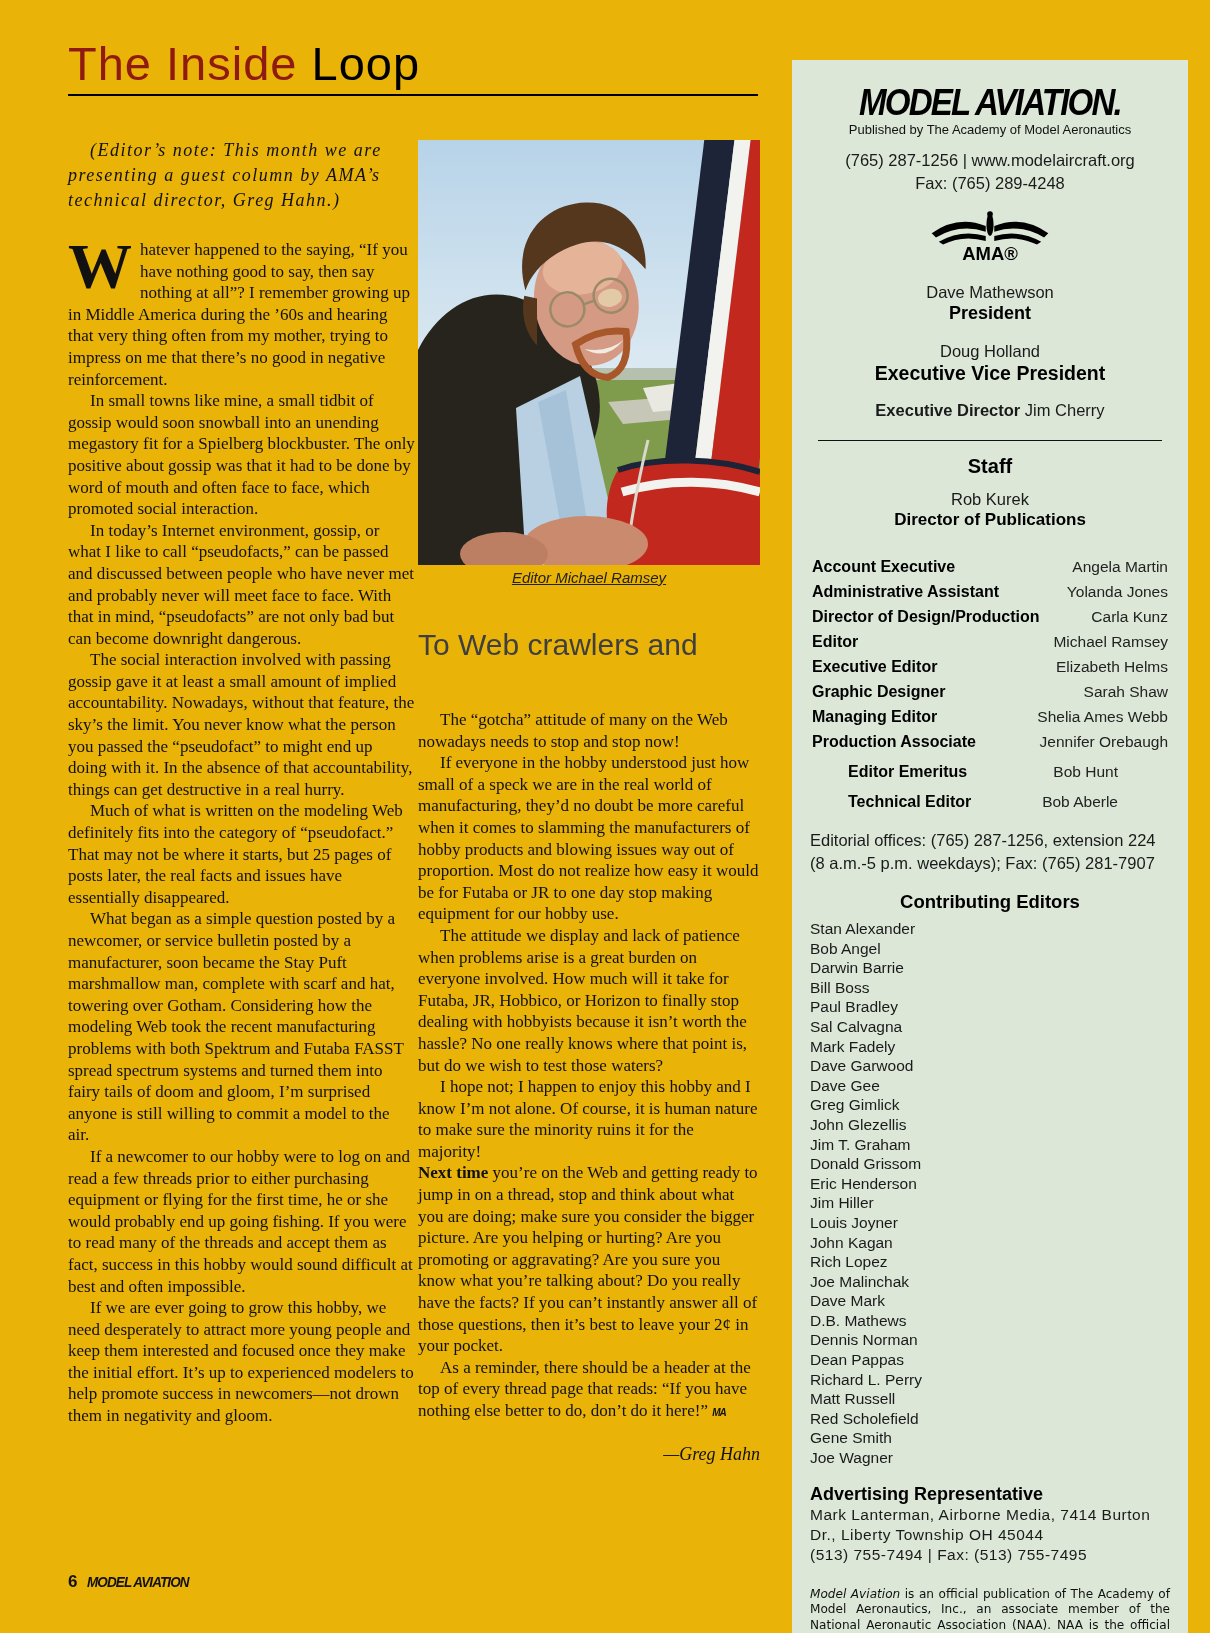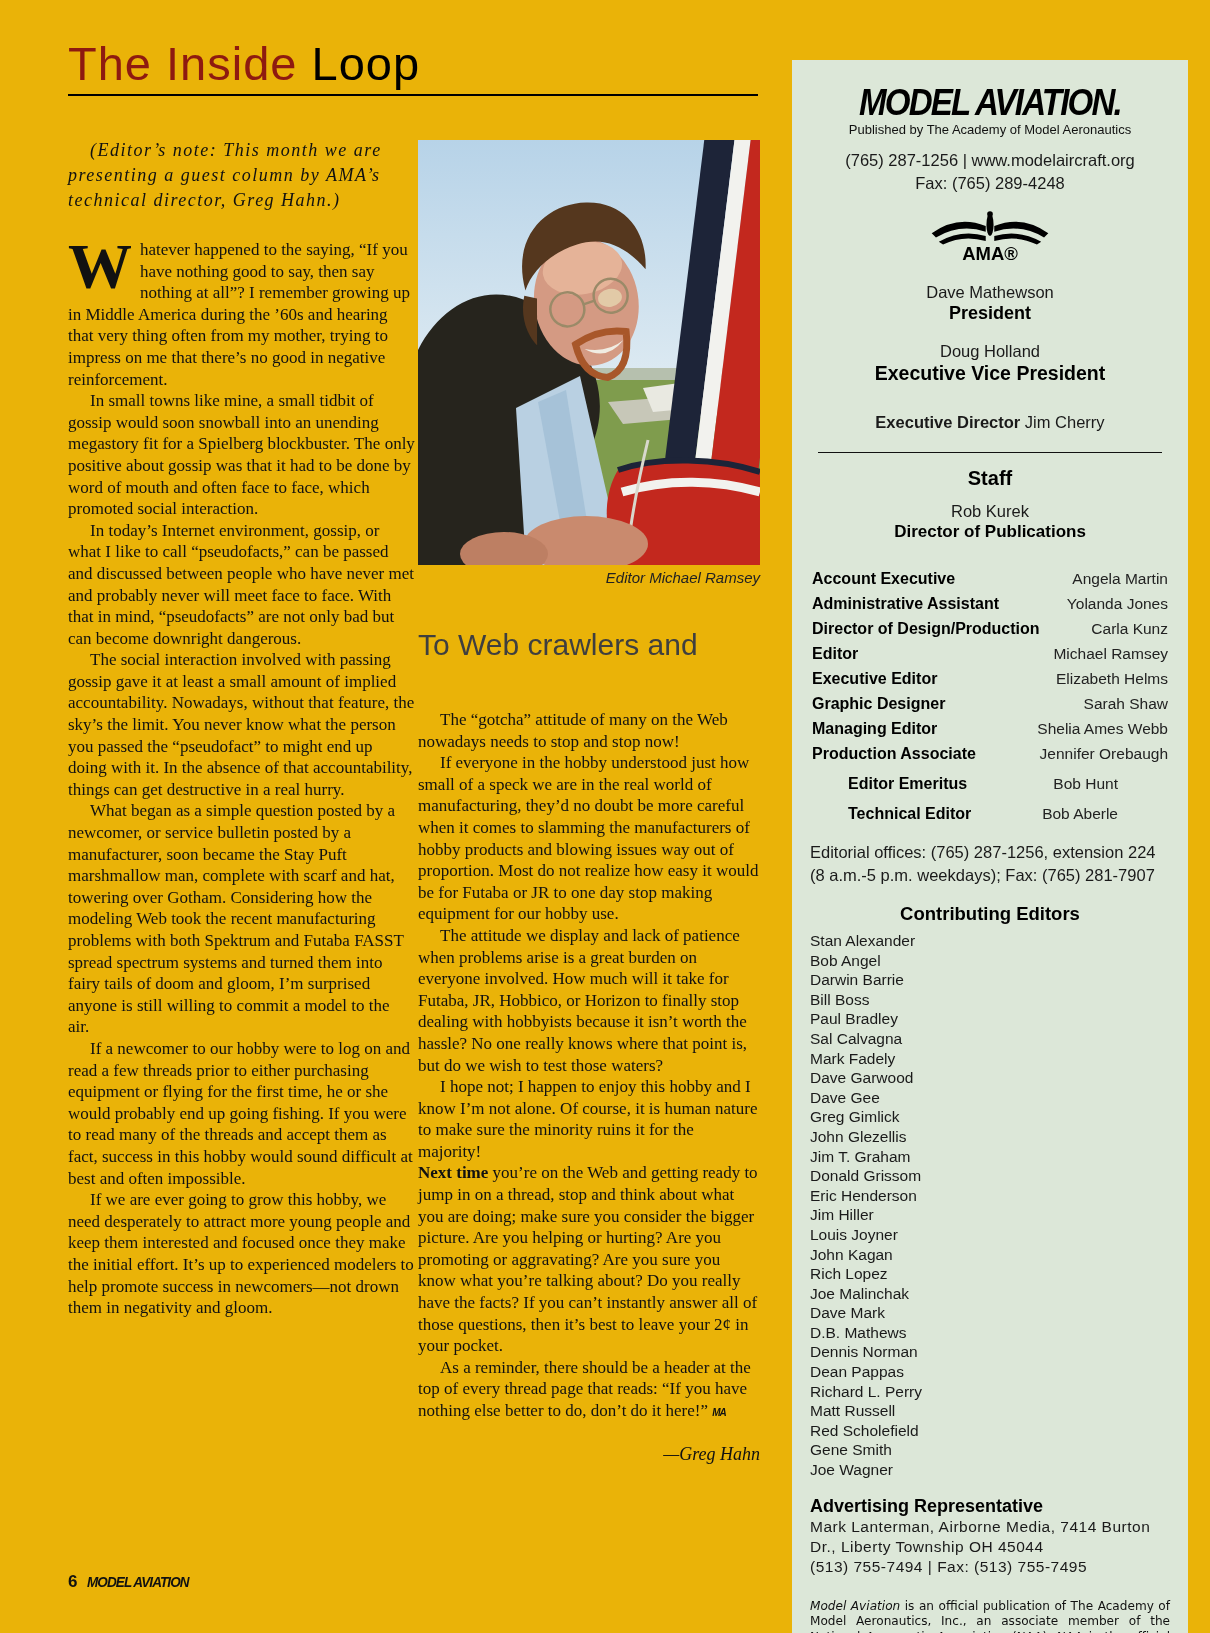--- a/index.html
+++ b/index.html
@@ -21,21 +21,21 @@
   .ednote{font-style:italic;font-size:18px;line-height:25px;letter-spacing:1.5px;
           margin:0 0 26px 0;text-indent:22px;}
   p.body{font-size:17px;line-height:21.6px;margin:0;text-indent:22px;text-align:left;}
   p.body.first{text-indent:0;}
   .dropcap{float:left;font-weight:700;font-size:64px;line-height:48px;
            padding:4px 8px 0 0;font-family:"Liberation Serif",serif;}
 
   
   .photo{width:342px;height:425px;display:block;}
   .caption{font-family:"Liberation Sans",sans-serif;font-style:italic;font-size:15px;
-           color:#222;text-align:right;margin:4px 0 0 0;}
+           color:#222;text-align:center;margin:4px 0 0 0;text-decoration:underline;}
   .headline{font-family:"Liberation Sans",sans-serif;font-size:30px;line-height:37px;
             margin:40px 0 46px 0;font-weight:400;}
   .headline .h1line{color:#3f3f3f;}
   .headline .h2line{color:var(--headline-red,#ae3c28);}
   .next-time{margin-top:22px;}
   .next-time b{font-family:"Liberation Serif",serif;}
   .endmark{font-family:"Liberation Sans",sans-serif;font-style:italic;font-weight:700;
            font-size:10px;letter-spacing:-1px;margin-top:32px;}
   .signature{font-style:italic;font-size:18px;text-align:right;margin-top:20px;}
 
@@ -45,21 +45,21 @@
            font-family:"Liberation Sans",sans-serif;color:#1a1a1a;text-align:center;}
   .nameplate{font-style:italic;font-weight:700;font-size:36px;letter-spacing:-2px;
              text-transform:uppercase;color:#000;line-height:38px;transform:scaleX(.92);
              transform-origin:center;white-space:nowrap;}
   .tagline{font-size:13px;margin-top:0;color:#111;}
   .contact{font-size:16.5px;margin-top:12px;line-height:23px;}
   .ama-logo{margin:14px auto 2px auto;display:block;}
   .person{font-size:16.5px;margin-top:10px;}
   .role{font-weight:700;font-size:18px;color:#000;margin-top:1px;}
   .role.big{font-size:19.5px;}
-  .execdir{margin-top:28px;font-size:16.5px;}
+  .execdir{margin-top:16px;font-size:16.5px;}
   .execdir b{font-size:16.5px;}
   .sb-rule{border:none;border-top:1.5px solid #111;margin:20px 8px 14px 8px;}
   .staff-h{font-weight:700;font-size:20px;color:#000;margin-top:4px;}
   .staff-rows{margin-top:28px;}
   .staff-row{display:flex;justify-content:space-between;align-items:baseline;
              margin:7px 2px;text-align:left;}
   .staff-row .lbl{font-weight:700;font-size:16px;color:#000;white-space:nowrap;}
   .staff-row .val{font-size:15.5px;color:#222;text-align:right;white-space:nowrap;}
   .staff-row.inset{margin-left:38px;margin-right:52px;margin-top:12px;}
   .offices{font-size:16.5px;line-height:23px;text-align:left;margin-top:18px;}
@@ -88,20 +88,21 @@
   <div class="title-wrap">
     <div class="title"><span class="t-red">The Inside</span> <span class="t-black">Loop</span></div>
   </div>
 
   <div class="col-left">
     <p class="ednote">(Editor’s note: This month we are presenting a guest column by AMA’s technical director, Greg Hahn.)</p>
     <p class="body first"><span class="dropcap">W</span><span>hatever happened to the saying, “If you have nothing good to say, then say nothing at all”? I remember growing up in Middle America during the ’60s and hearing that very thing often from my mother, trying to impress on me that there’s no good in negative reinforcement.</span></p>
     <p class="body">In small towns like mine, a small tidbit of gossip would soon snowball into an unending megastory fit for a Spielberg blockbuster. The only positive about gossip was that it had to be done by word of mouth and often face to face, which promoted social interaction.</p>
     <p class="body">In today’s Internet environment, gossip, or what I like to call “pseudofacts,” can be passed and discussed between people who have never met and probably never will meet face to face. With that in mind, “pseudofacts” are not only bad but can become downright dangerous.</p>
     <p class="body">The social interaction involved with passing gossip gave it at least a small amount of implied accountability. Nowadays, without that feature, the sky’s the limit. You never know what the person you passed the “pseudofact” to might end up doing with it. In the absence of that accountability, things can get destructive in a real hurry.</p>
+    <p class="body">Much of what is written on the modeling Web definitely fits into the category of “pseudofact.” That may not be where it starts, but 25 pages of posts later, the real facts and issues have essentially disappeared.</p>
     <p class="body">What began as a simple question posted by a newcomer, or service bulletin posted by a manufacturer, soon became the Stay Puft marshmallow man, complete with scarf and hat, towering over Gotham. Considering how the modeling Web took the recent manufacturing problems with both Spektrum and Futaba FASST spread spectrum systems and turned them into fairy tails of doom and gloom, I’m surprised anyone is still willing to commit a model to the air.</p>
     <p class="body">If a newcomer to our hobby were to log on and read a few threads prior to either purchasing equipment or flying for the first time, he or she would probably end up going fishing. If you were to read many of the threads and accept them as fact, success in this hobby would sound difficult at best and often impossible.</p>
     <p class="body">If we are ever going to grow this hobby, we need desperately to attract more young people and keep them interested and focused once they make the initial effort. It’s up to experienced modelers to help promote success in newcomers—not drown them in negativity and gloom.</p>
   </div>
 
   <div class="col-mid">
     <svg class="photo" viewBox="0 0 342 425" xmlns="http://www.w3.org/2000/svg">
       <defs>
         <linearGradient id="sky" x1="0" y1="0" x2="0" y2="1">
           <stop offset="0" stop-color="#b7d3e8"></stop>

